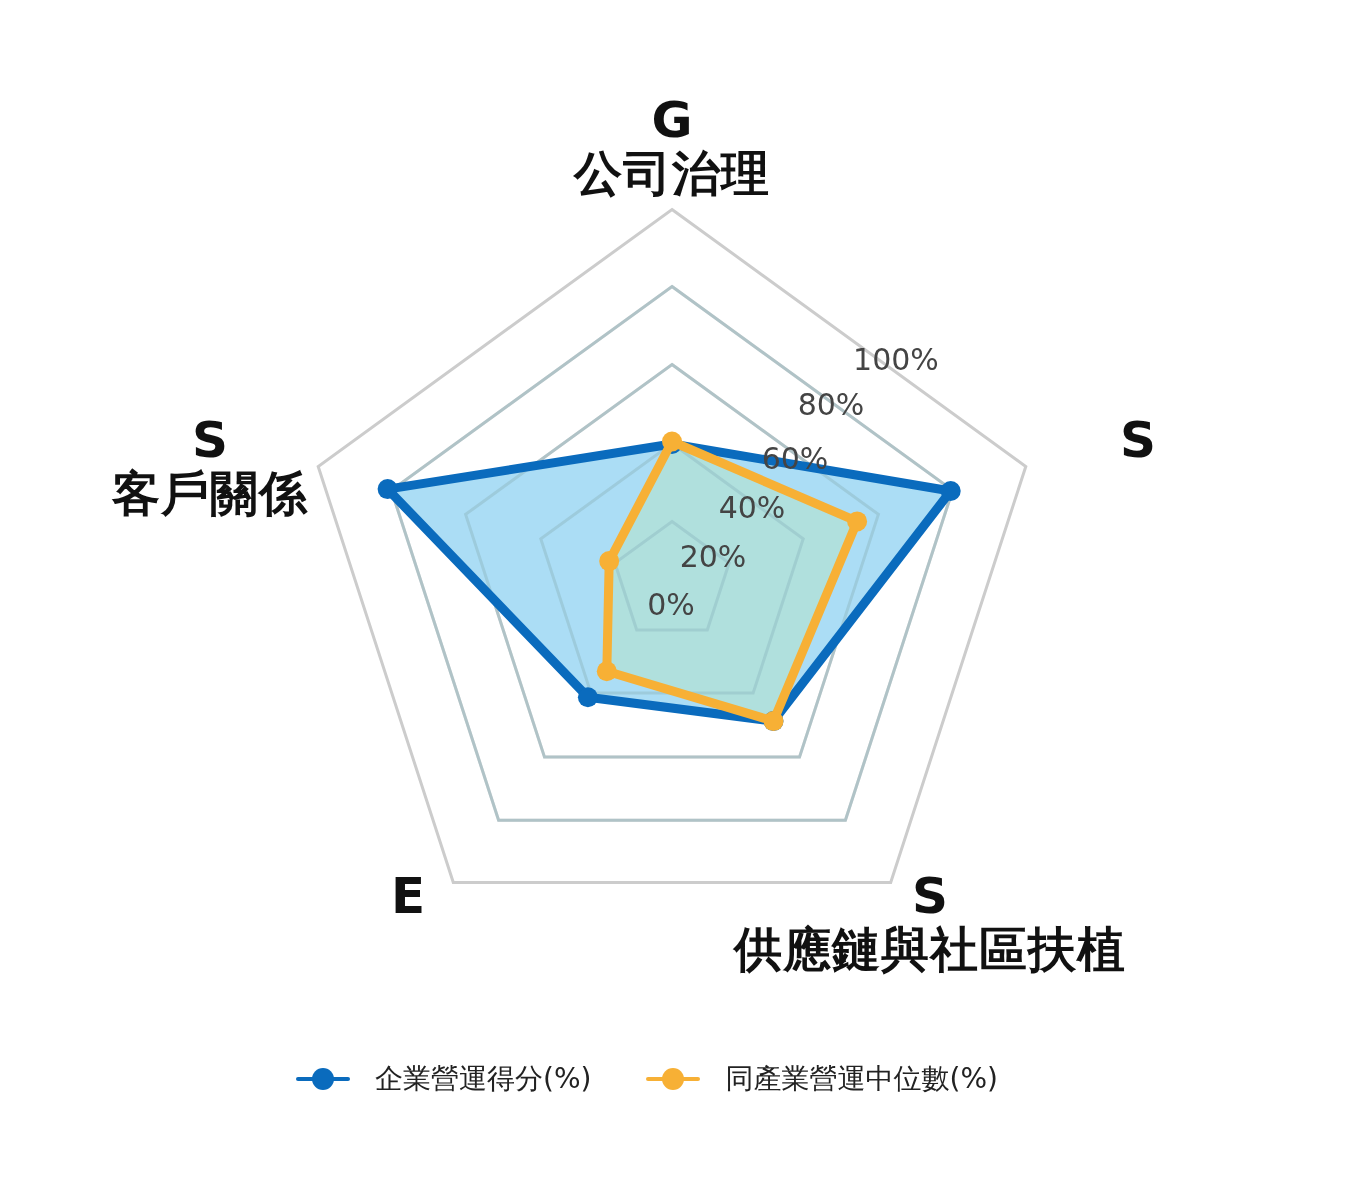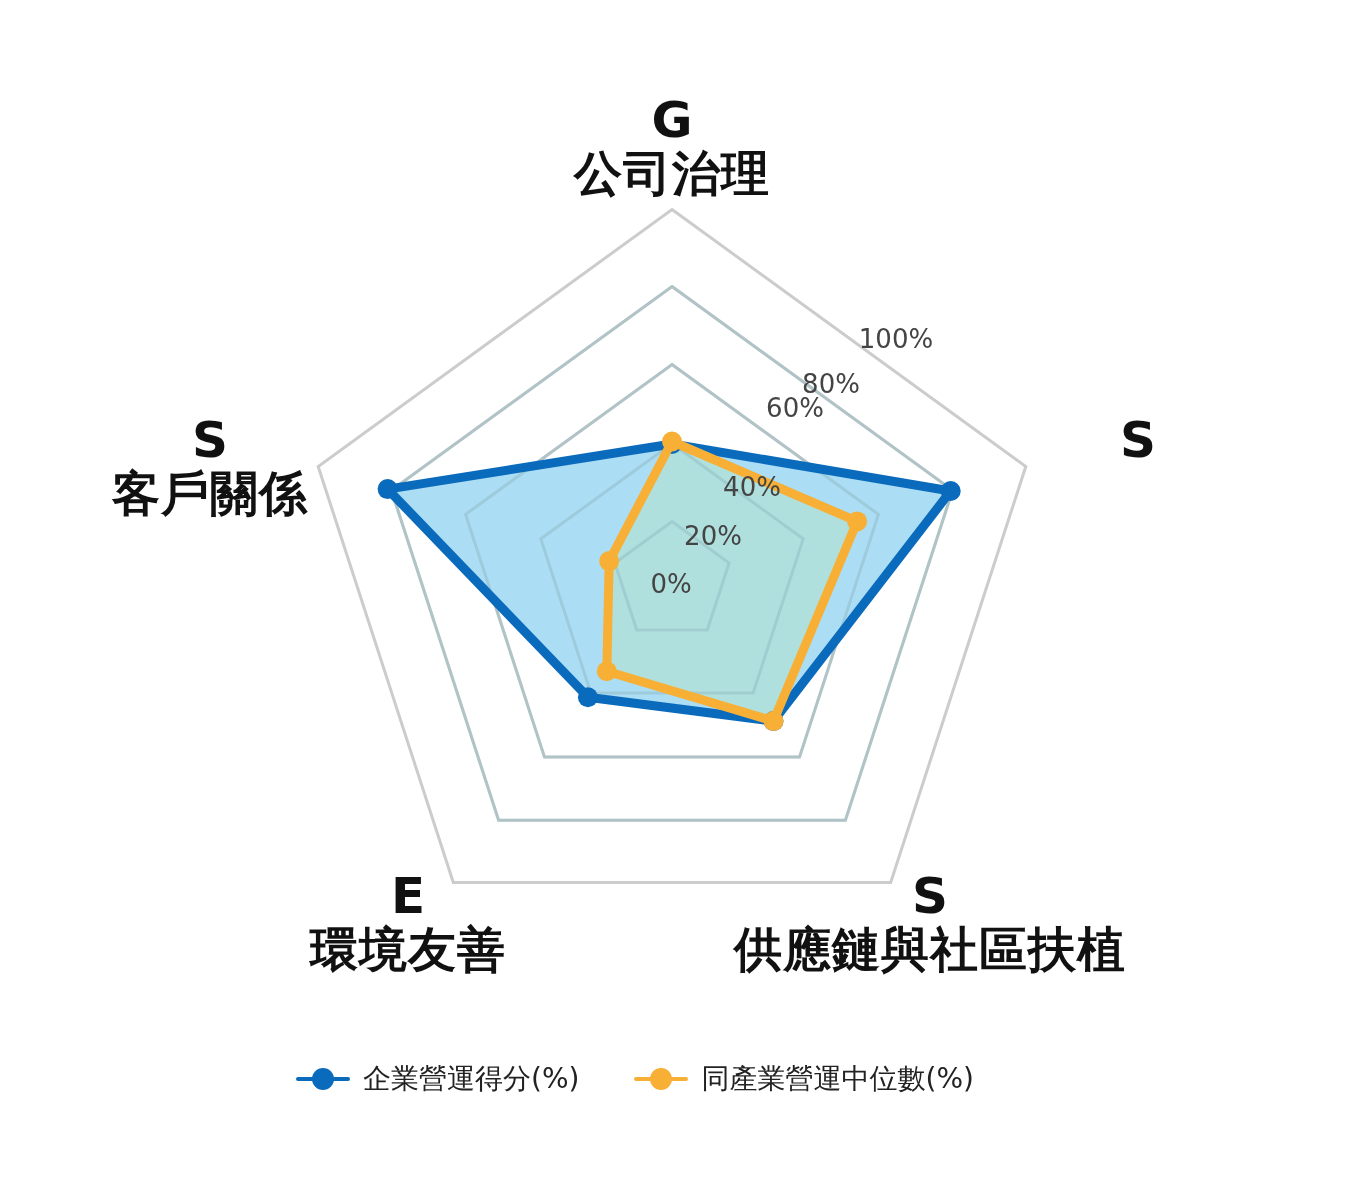--- a/index.html
+++ b/index.html
@@ -2,23 +2,23 @@
 <html><head>
 <meta charset="utf-8">
 <style>
   html, body { margin: 0; padding: 0; background: #ffffff; }
   body { width: 1347px; height: 1194px; position: relative; overflow: hidden;
          font-family: "DejaVu Sans", "Liberation Sans", sans-serif; }
   #chart-svg { position: absolute; left: 0; top: 0; }
   .axis-label { position: absolute; text-align: center; color: #111; transform: translateX(-50%); }
   .axis-letter { font-family: "DejaVu Sans", sans-serif; font-weight: bold; font-size: 50px; line-height: 56px; display: block; }
   .axis-name { font-family: "DejaVu Sans", sans-serif; font-weight: bold; font-size: 48px; line-height: 50px; display: block; white-space: nowrap; letter-spacing: 1px; }
-  .tick-label { position: absolute; font-family: "DejaVu Sans", sans-serif; font-size: 26px; color: #444; white-space: nowrap; transform: translate(-50%, -50%); }
+  .tick-label { position: absolute; font-family: "DejaVu Sans", sans-serif; font-size: 30px; color: #444; white-space: nowrap; transform: translate(-50%, -50%); margin-top: 20px; }
   .legend { position: absolute; top: 1060px; left: 296px; display: flex; align-items: center; gap: 55px; }
-  .legend-item { display: flex; align-items: center; gap: 13px; }
+  .legend-item { display: flex; align-items: center; gap: 25px; }
   .legend-marker { position: relative; width: 54px; height: 26px; }
   .legend-marker .line { position: absolute; left: 0; right: 0; top: 11px; height: 4px; border-radius: 2px; }
   .legend-marker .dot { position: absolute; left: 16px; top: 2px; width: 22px; height: 22px; border-radius: 50%; }
   .legend-text { font-family: "DejaVu Sans", sans-serif; font-size: 28px; color: #222; white-space: nowrap; }
 </style>
 </head>
 <body>
 
 <svg id="chart-svg" width="1347" height="1194">
   <g id="grid">
@@ -56,31 +56,30 @@
 </div>
 <div class="axis-label" style="left:1138px; top:412px;">
   <span class="axis-letter">S</span>
 </div>
 <div class="axis-label" style="left:930px; top:868px;">
   <span class="axis-letter">S</span>
   <span class="axis-name">供應鏈與社區扶植</span>
 </div>
 <div class="axis-label" style="left:408px; top:868px;">
   <span class="axis-letter">E</span>
-  <span class="axis-name">環境友善</span>
 </div>
 <div class="axis-label" style="left:210px; top:412px;">
   <span class="axis-letter">S</span>
   <span class="axis-name">客戶關係</span>
 </div>
 
 <div class="tick-label" style="left:671px; top:584px;">0%</div>
 <div class="tick-label" style="left:713px; top:536px;text-align:right;">20%</div>
 <div class="tick-label" style="left:752px; top:487px;text-align:center;">40%</div>
-<div class="tick-label" style="left:795px; top:408px;">60%</div>
+<div class="tick-label" style="left:795px; top:438px;">60%</div>
 <div class="tick-label" style="left:831px; top:384px;">80%</div>
 <div class="tick-label" style="left:896px; top:339px;">100%</div>
 
 <div class="legend">
   <div class="legend-item">
     <div class="legend-marker">
       <div class="line" style="background:#0a6bbd"></div>
       <div class="dot" style="background:#0a6bbd"></div>
     </div>
     <span class="legend-text">企業營運得分(%)</span>

